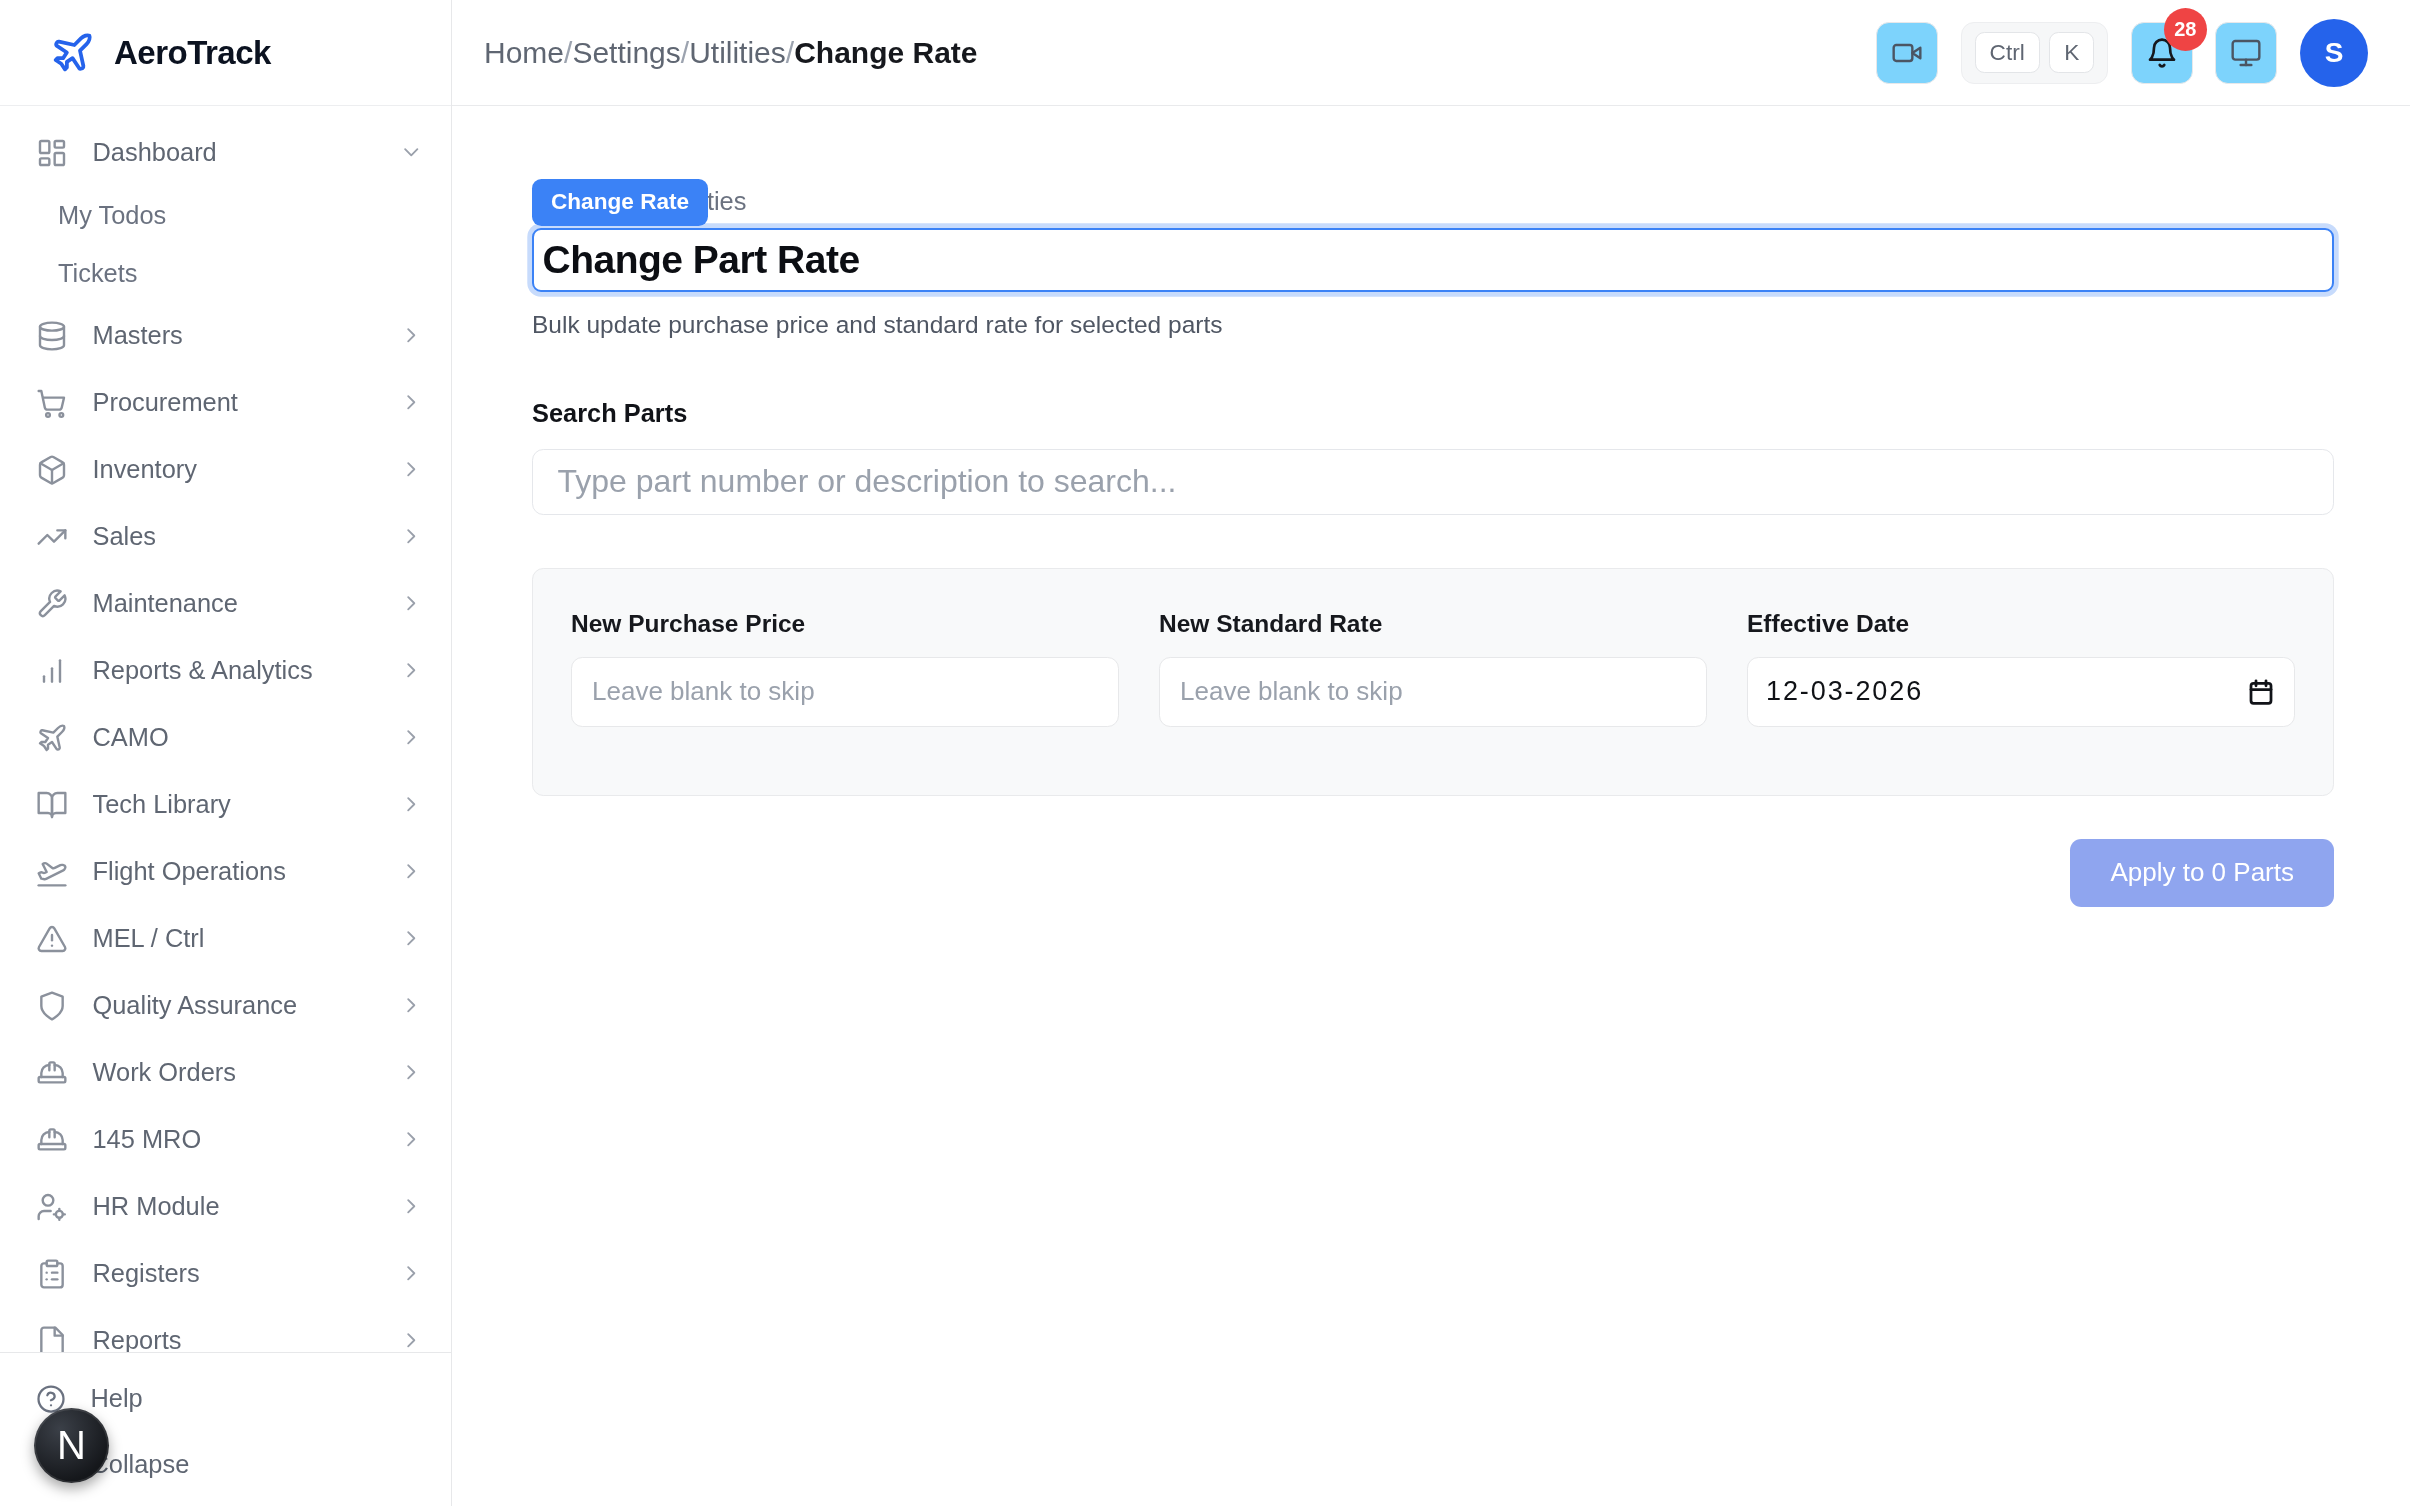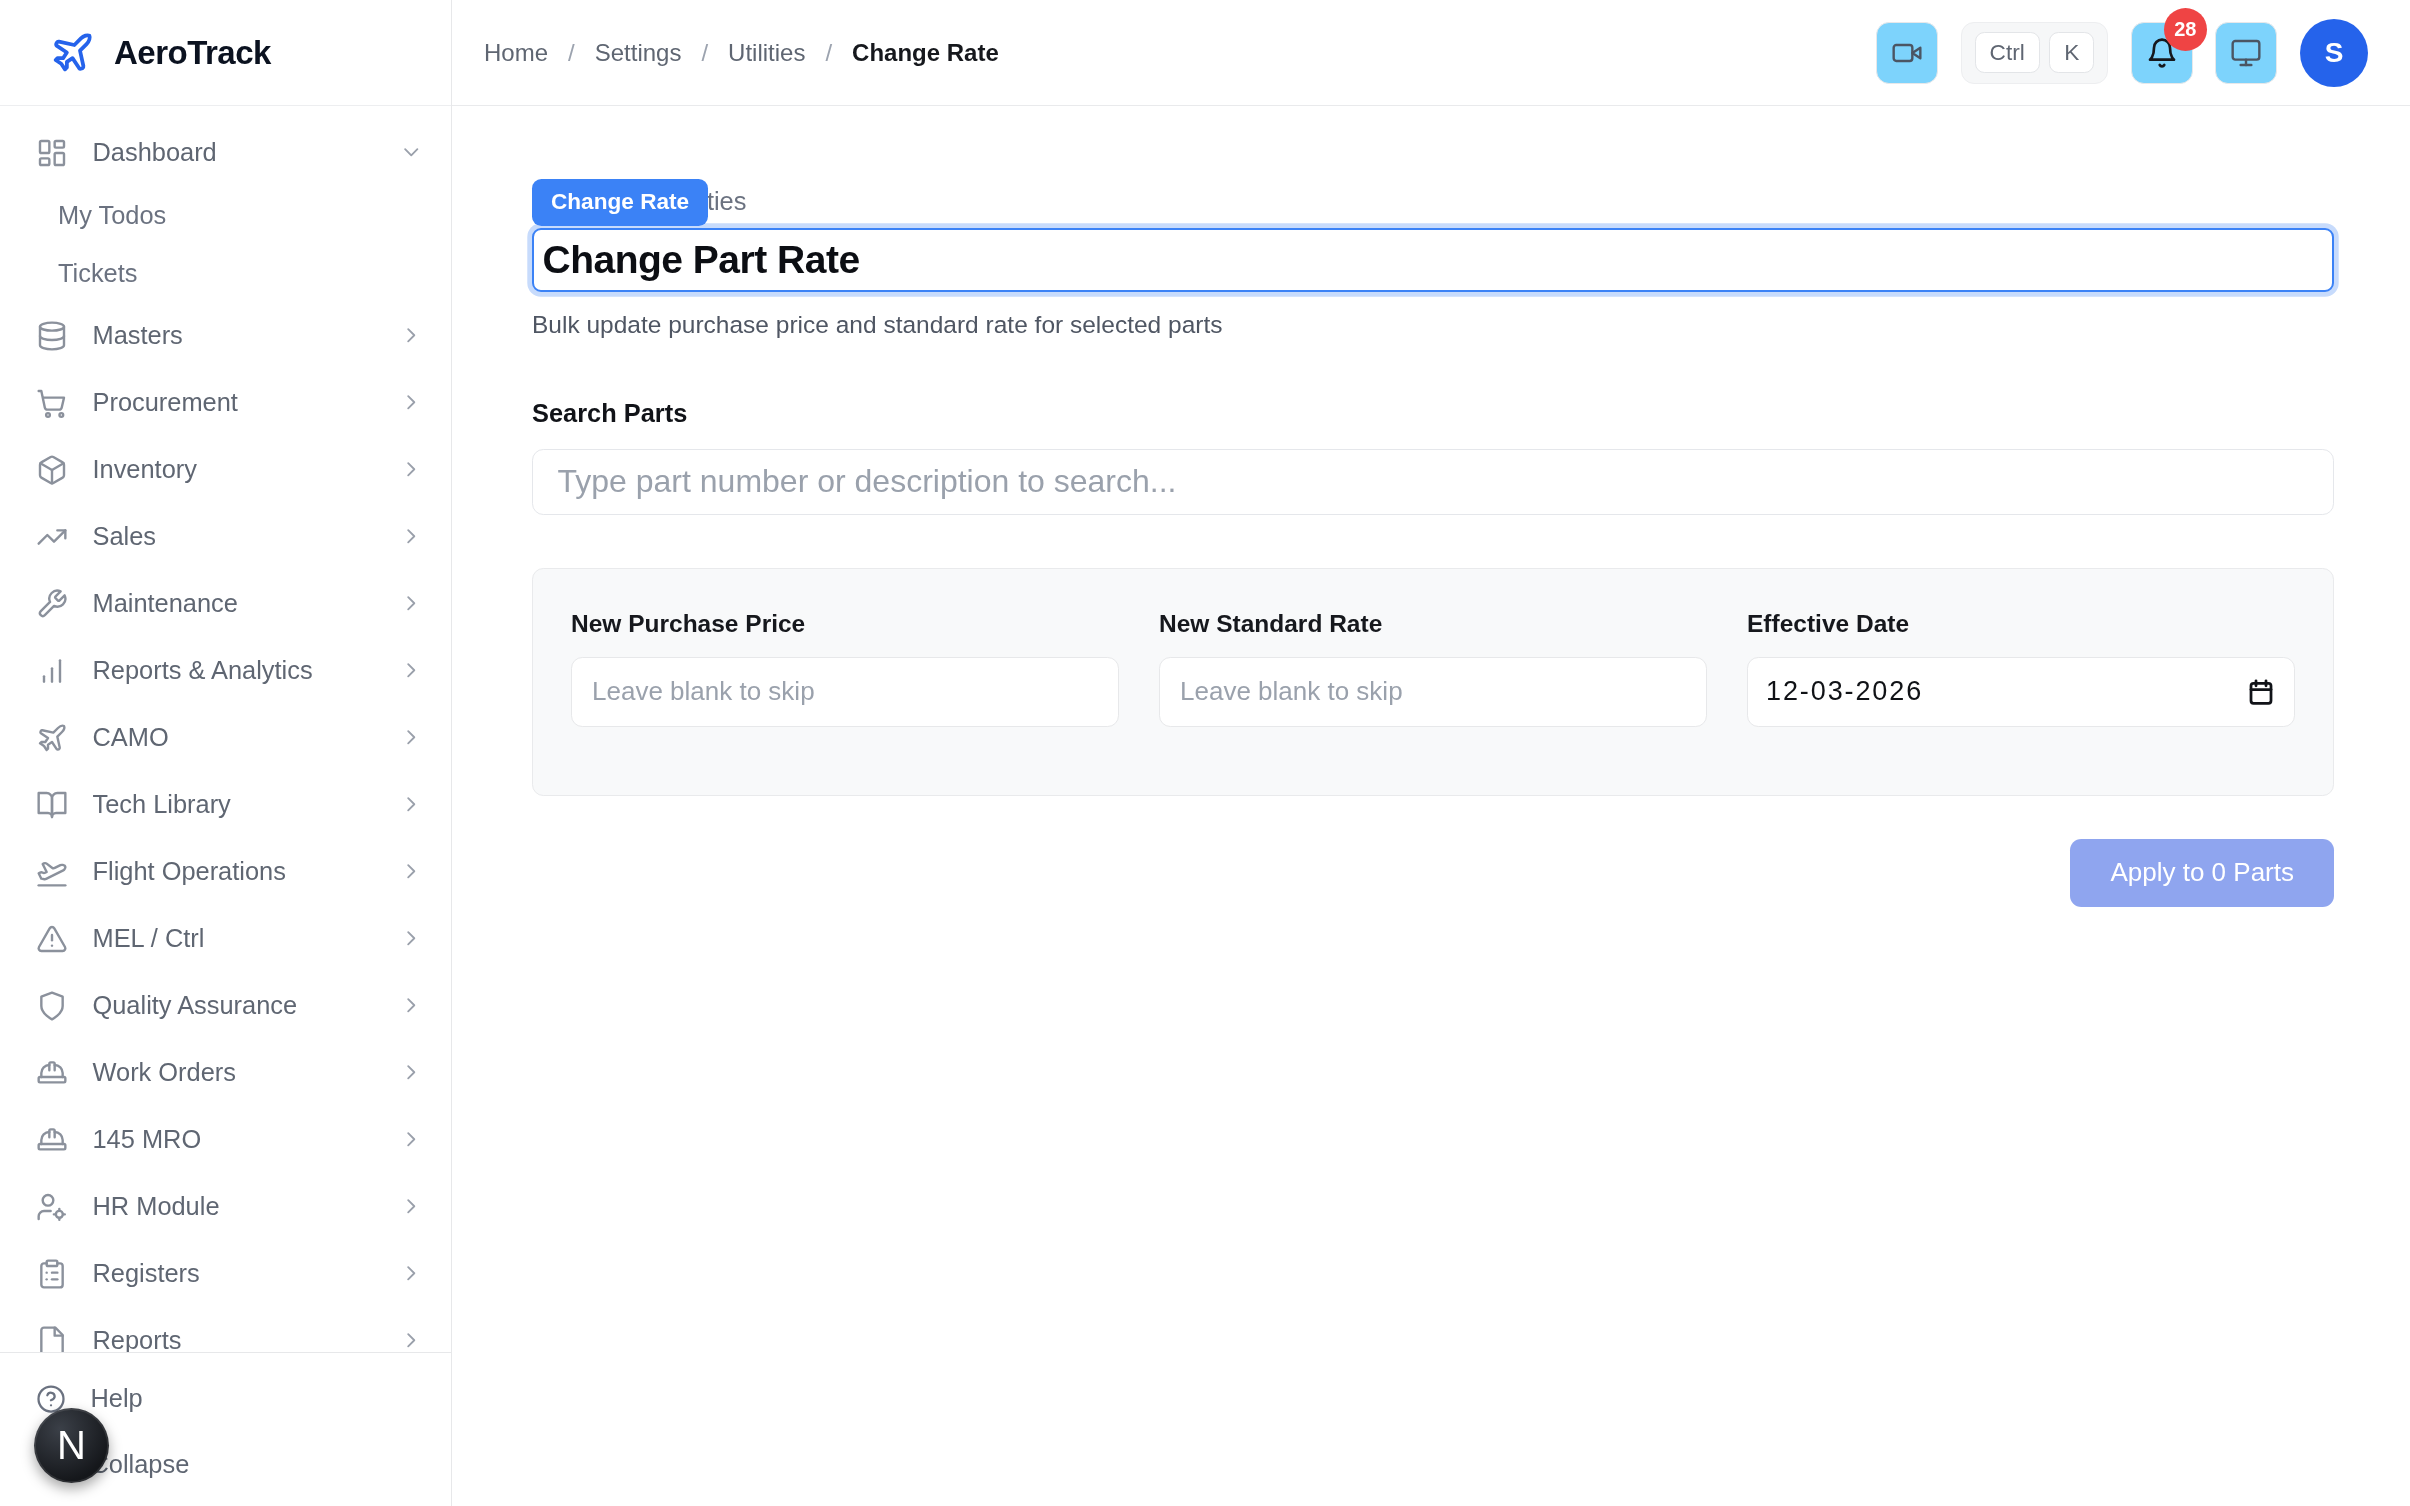--- a/index.html
+++ b/index.html
@@ -64,21 +64,21 @@
   }
 
   
   .main { flex: 1; display: flex; flex-direction: column; min-width: 0; }
   .header {
     height: 106px; min-height: 106px;
     border-bottom: 1.9px solid #e9eaec;
     display: flex; align-items: center; justify-content: space-between;
     padding: 0 43px 0 32px;
   }
-  .breadcrumb { display: flex; align-items: center; gap: 20px; font-size: 24px; }
+  .breadcrumb { display: flex; align-items: center; gap: 0; font-size: 30px; }
   .crumb { color: #5f6672; cursor: pointer; }
   .crumb-sep { color: #9ca3af; }
   .crumb-current { color: #16181d; font-weight: bold; }
 
   .actions { display: flex; align-items: center; gap: 22.6px; }
   .icon-btn {
     width: 62px; height: 62px; background: #7dd3fc;
     border: 1.9px solid #e7e8ea; border-radius: 13px;
     display: flex; align-items: center; justify-content: center;
     color: #4b5563; cursor: pointer; position: relative;

